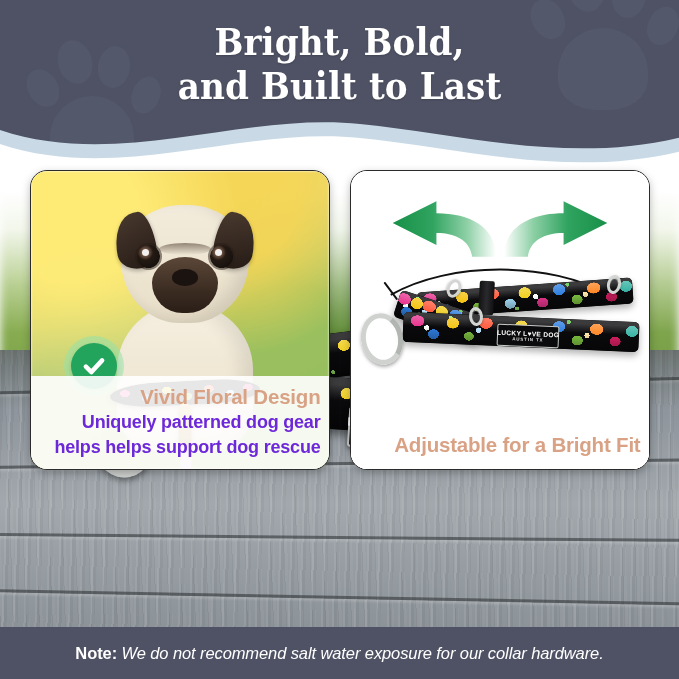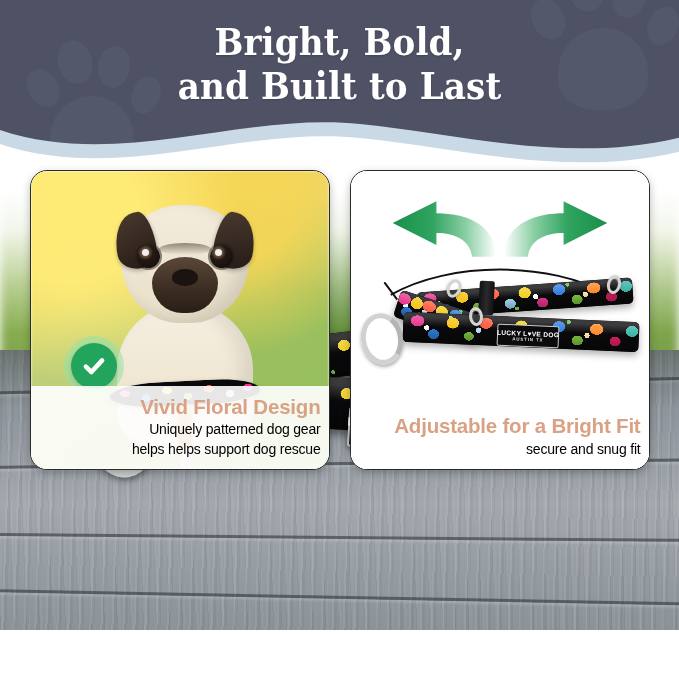--- a/index.html
+++ b/index.html
@@ -281,22 +281,23 @@
     background:rgba(255,255,255,.90);
     z-index:4;
     margin-top:13px;
   }
   .caption.solid { background:#ffffff; }
   .cap-title {
     color:#d9a285; font-size:20.5px; font-weight:700; line-height:1.25;
     letter-spacing:-.2px; white-space:nowrap;
   }
   .cap-sub {
-    color:#000000; font-size:14px; line-height:1.24; margin-top:2px;
+    color:#6d28d9; font-size:18px; line-height:1.24; margin-top:2px;
     letter-spacing:-.2px;
+    font-weight:bold;
   }
 
   
   .card-right-bg { position:absolute; left:0; top:0; width:100%; height:100%; background:#fff; }
   .arrows { position:absolute; left:0; top:26px; width:100%; height:72px; }
   .measure-arc { position:absolute; left:0; top:84px; width:100%; height:46px; }
   .collar-wrap { position:absolute; left:0; top:108px; width:100%; height:140px; }
 
   .rc-strap { position:absolute; border-radius:5px; overflow:hidden; background:#0a0a0c; box-shadow:0 4px 7px rgba(0,0,0,.3); }
   .rc-back  { left:66px; top:6px;  width:216px; height:26px; transform:rotate(-4deg); }
@@ -506,19 +507,24 @@
         <div class="rc-loop rcl3"></div>
 
         <div class="rc-badge">
           <div class="b1"><span>LUCKY L</span><span class="heart">♥</span><span>VE DOG</span></div>
           <div class="b2">AUSTIN TX</div>
         </div>
       </div>
 
       <div class="caption solid">
         <div class="cap-title">Adjustable for a Bright Fit</div>
-        <div class="cap-sub">secure and snug fit</div>
       </div>
     </div>
   </div>
 
+  <div class="footer">
+    <div class="footer-text">
+      <span class="lbl">Note:</span>
+      <span class="msg"> We do not recommend salt water exposure for our collar hardware.</span>
+    </div>
+  </div>
 
 </div>
 
 </body></html>

